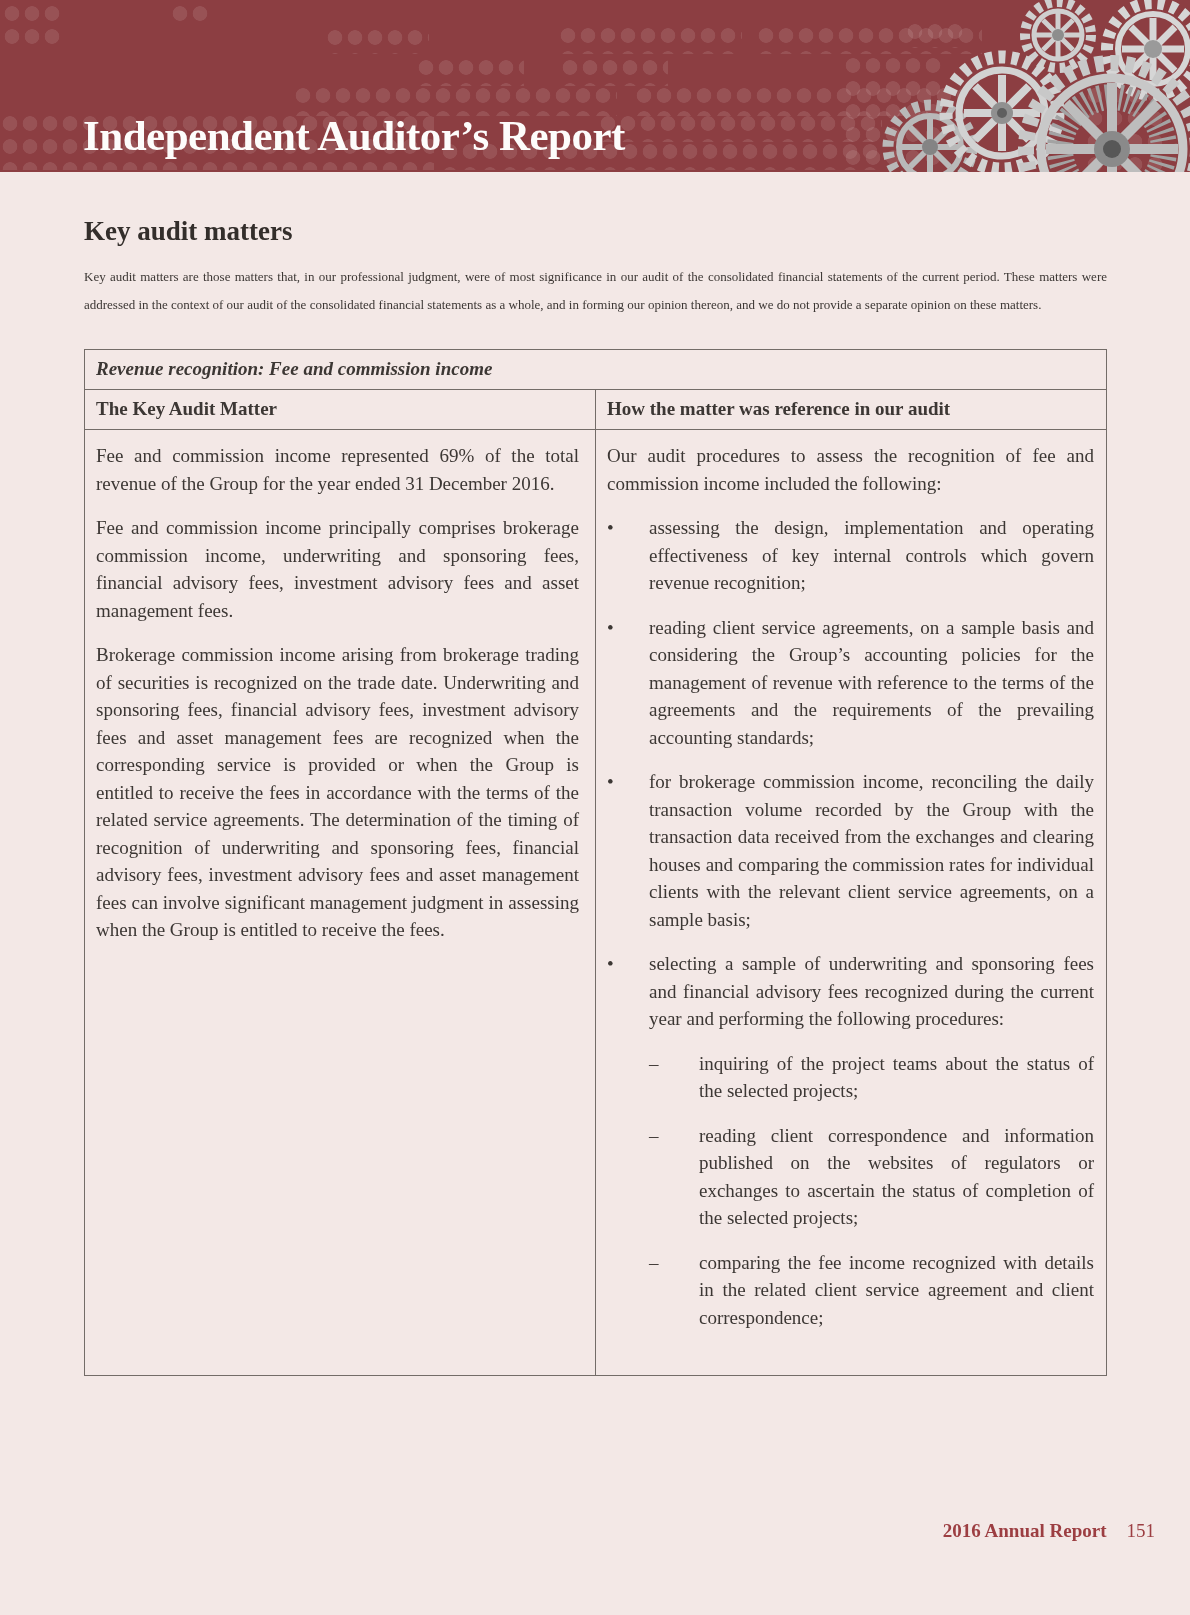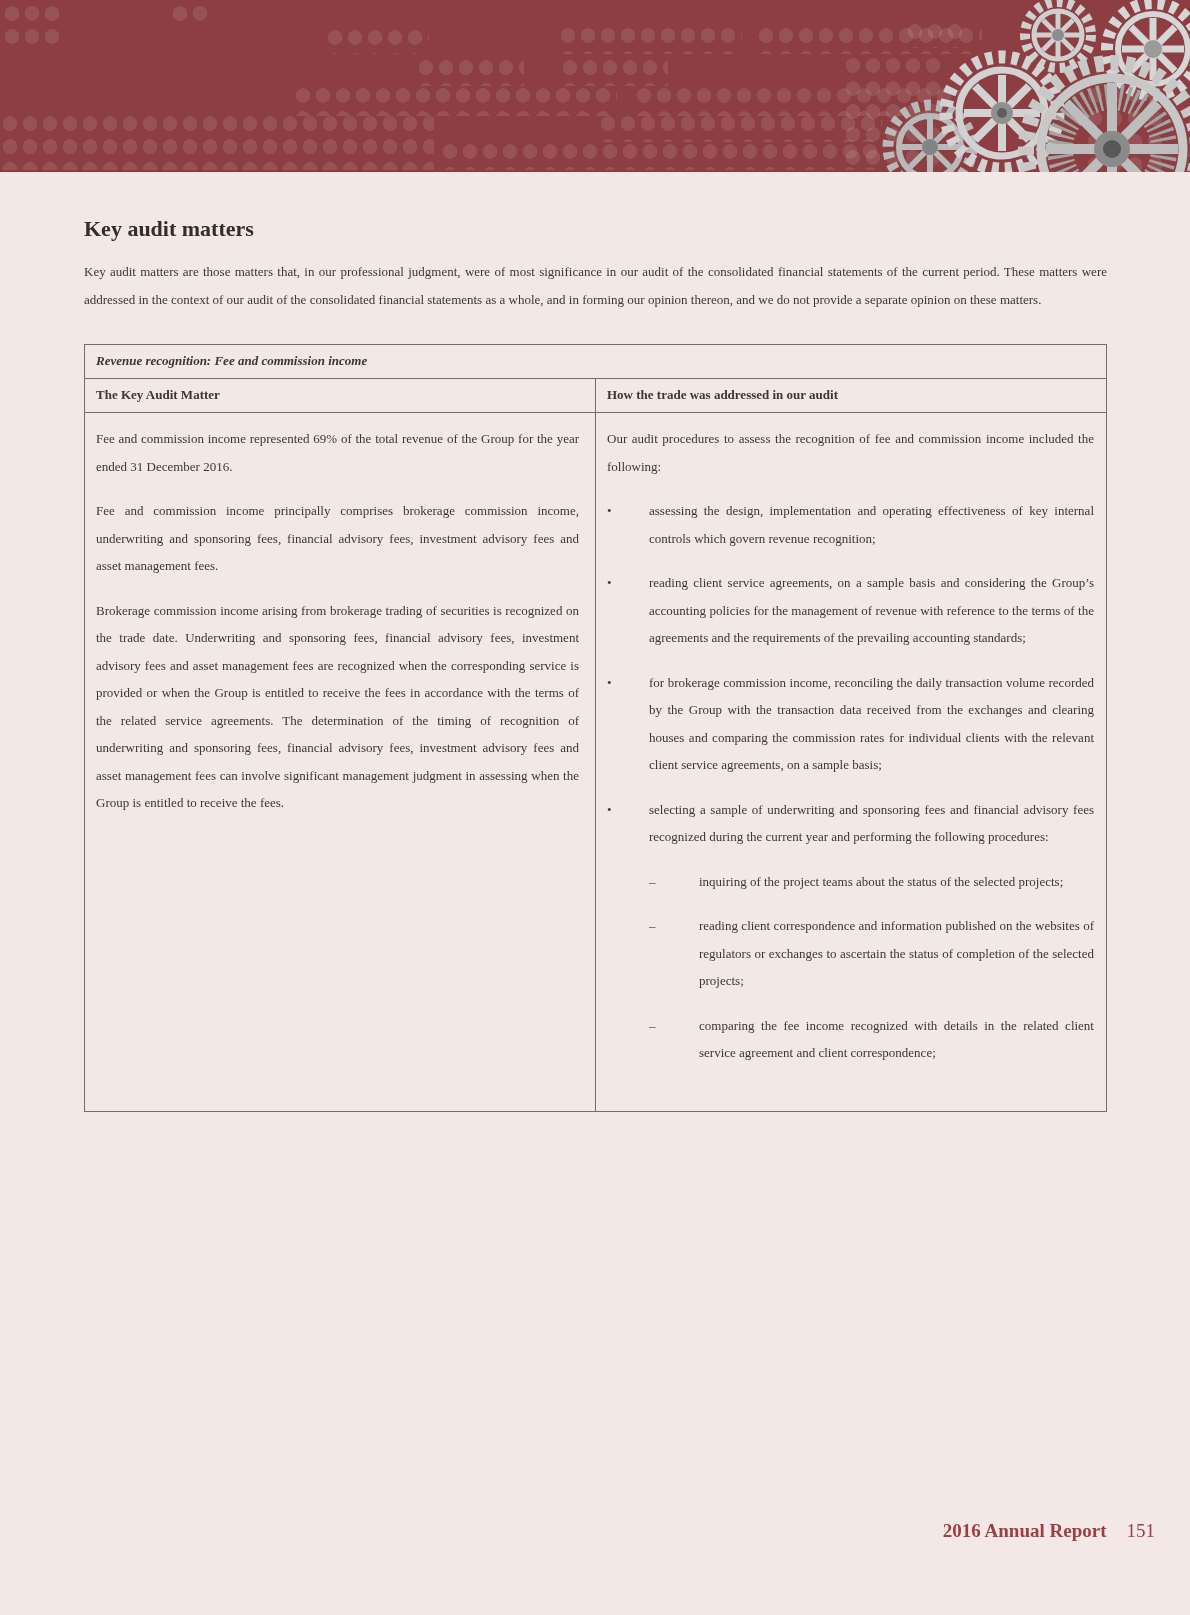--- a/index.html
+++ b/index.html
@@ -29,39 +29,39 @@
     position:absolute; left:83px; bottom:12px;
     font-size:43px; font-weight:700; letter-spacing:-0.5px;
     color:#fdfcfb; white-space:nowrap;
   }
   .gears { position:absolute; right:0; bottom:0; }
 
   
   .content { padding:0 83px 0 84px; }
   .content h2 {
     margin-top:44px;
-    font-size:22px; font-weight:700; color:#332e2b;
+    font-size:27px; font-weight:700; color:#332e2b;
   }
   .intro {
     margin-top:16px;
     font-size:13px; line-height:28px;
     text-align:justify;
   }
 
   
   table.kam {
     margin-top:30px;
     width:1023px;
     border-collapse:collapse;
     table-layout:fixed;
   }
   table.kam td {
     border:1px solid #736c68;
     vertical-align:top;
-    font-size:13px;
+    font-size:19px;
   }
   td.caption-cell {
     font-weight:700; font-style:italic;
     padding:8px 11px 9px;
   }
   td.refer-cell {
     font-style:italic;
     padding:8px 11px 9px;
   }
   td.colhead-cell {
@@ -142,34 +142,35 @@
     <g stroke="#c8c8c8" fill="none">
       <circle cx="252" cy="152" r="86" stroke-width="16" stroke-dasharray="8.5 7"></circle>
       <circle cx="252" cy="152" r="71" stroke-width="9"></circle>
       <circle cx="252" cy="152" r="52" stroke-width="26" stroke-dasharray="3 4" stroke="#a3a3a3"></circle>
       <path d="M252 86 V218 M186 152 H318 M206 106 L298 198 M298 106 L206 198" stroke-width="10" stroke="#bdbdbd"></path>
       <circle cx="252" cy="152" r="18" fill="#8a8a8a" stroke="none"></circle>
       <circle cx="252" cy="152" r="9" fill="#575757" stroke="none"></circle>
     </g>
   </svg>
 
+  <h1>Independent Auditor’s Report</h1>
 </header>
 
 <main class="content">
   <h2>Key audit matters</h2>
   <p class="intro">Key audit matters are those matters that, in our professional judgment, were of most significance in our audit of the consolidated financial statements of the current period. These matters were addressed in the context of our audit of the consolidated financial statements as a whole, and in forming our opinion thereon, and we do not provide a separate opinion on these matters.</p>
 
   <table class="kam">
     <tbody>
         <tr>
       <td class="caption-cell" colspan="2">Revenue recognition: Fee and commission income</td>
     </tr>
     <tr>
       <td class="colhead-cell">The Key Audit Matter</td>
-      <td class="colhead-cell">How the trade was addressed in our audit</td>
+      <td class="colhead-cell">How the matter was reference in our audit</td>
     </tr>
     <tr>
       <td class="body-cell-left">
         <p class="cellpara">Fee and commission income represented 69% of the total revenue of the Group for the year ended 31 December 2016.</p>
         <p class="cellpara">Fee and commission income principally comprises brokerage commission income, underwriting and sponsoring fees, financial advisory fees, investment advisory fees and asset management fees.</p>
         <p class="cellpara">Brokerage commission income arising from brokerage trading of securities is recognized on the trade date. Underwriting and sponsoring fees, financial advisory fees, investment advisory fees and asset management fees are recognized when the corresponding service is provided or when the Group is entitled to receive the fees in accordance with the terms of the related service agreements. The determination of the timing of recognition of underwriting and sponsoring fees, financial advisory fees, investment advisory fees and asset management fees can involve significant management judgment in assessing when the Group is entitled to receive the fees.</p>
       </td>
       <td class="body-cell-right">
         <p class="cellpara">Our audit procedures to assess the recognition of fee and commission income included the following:</p>
 

